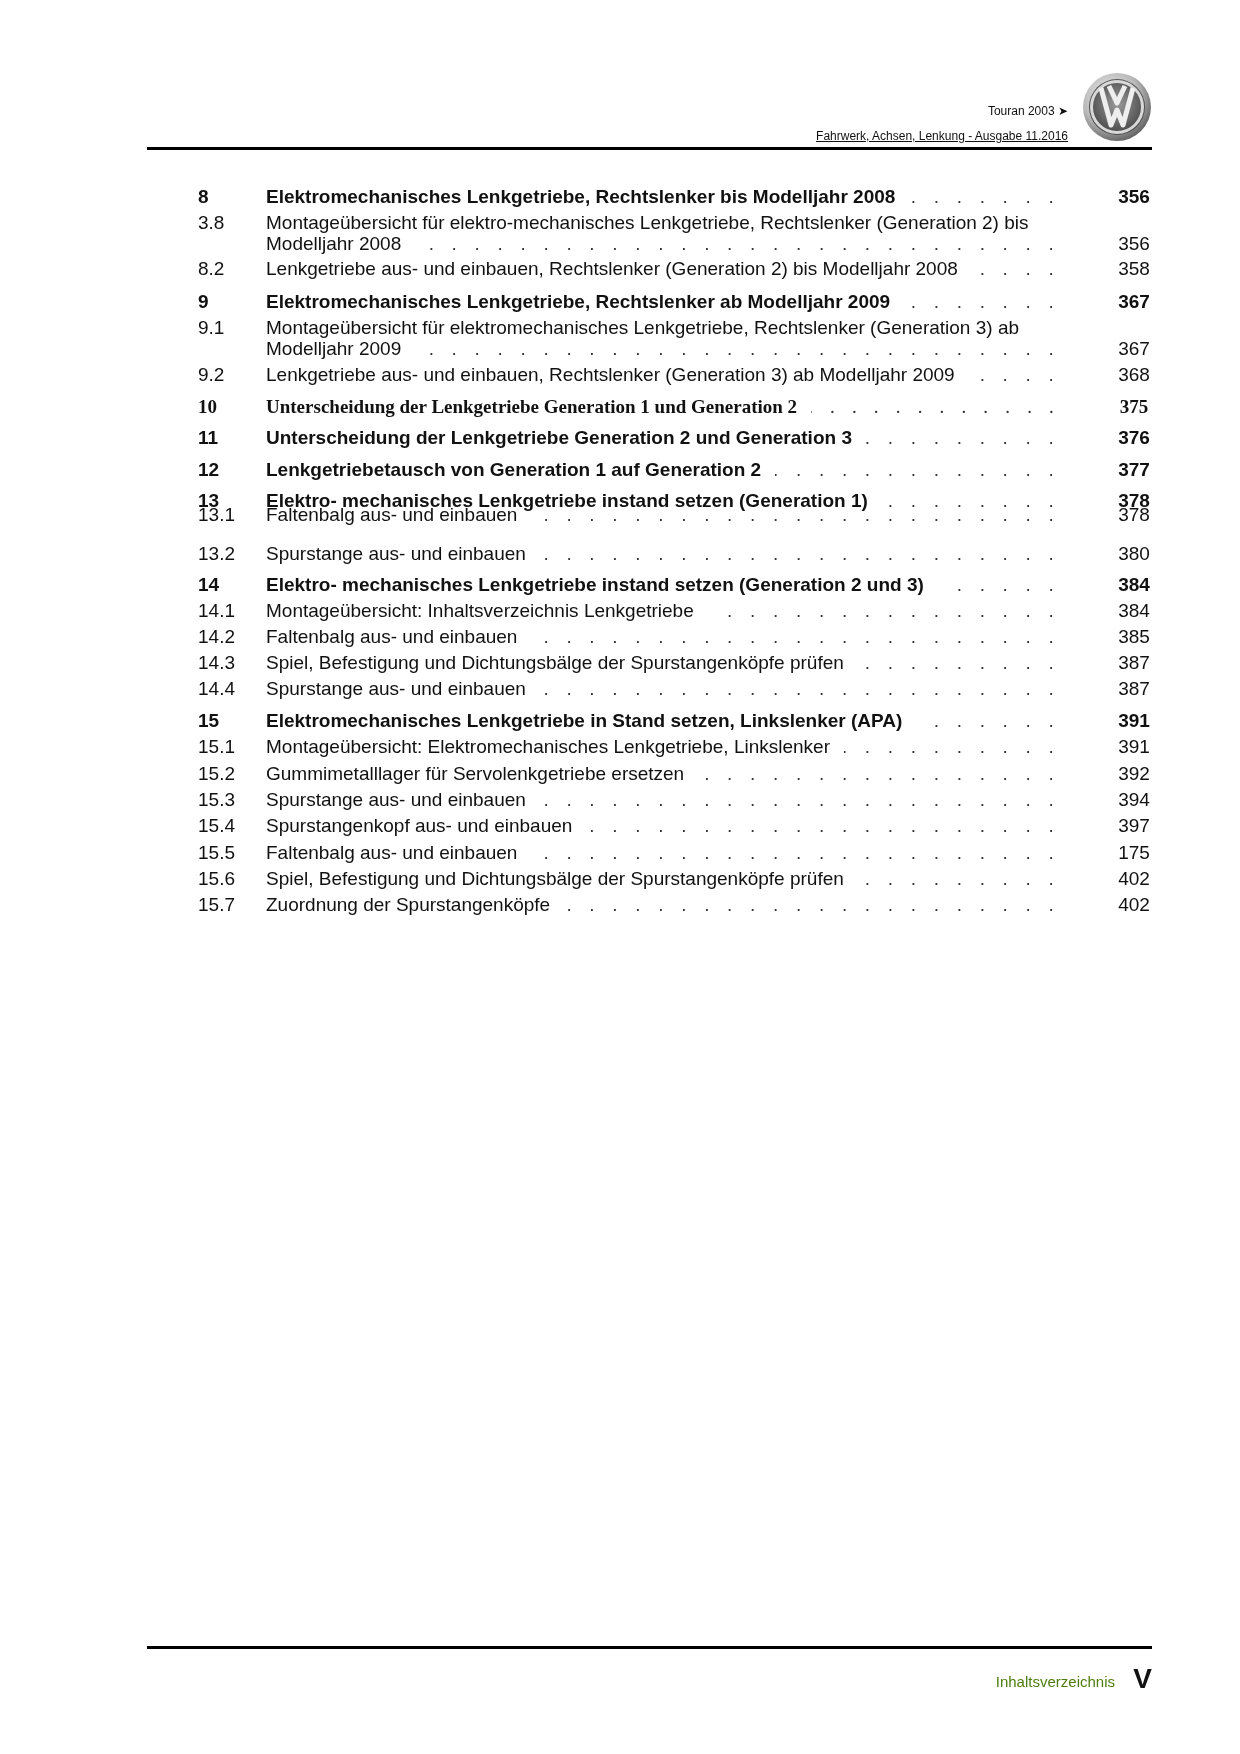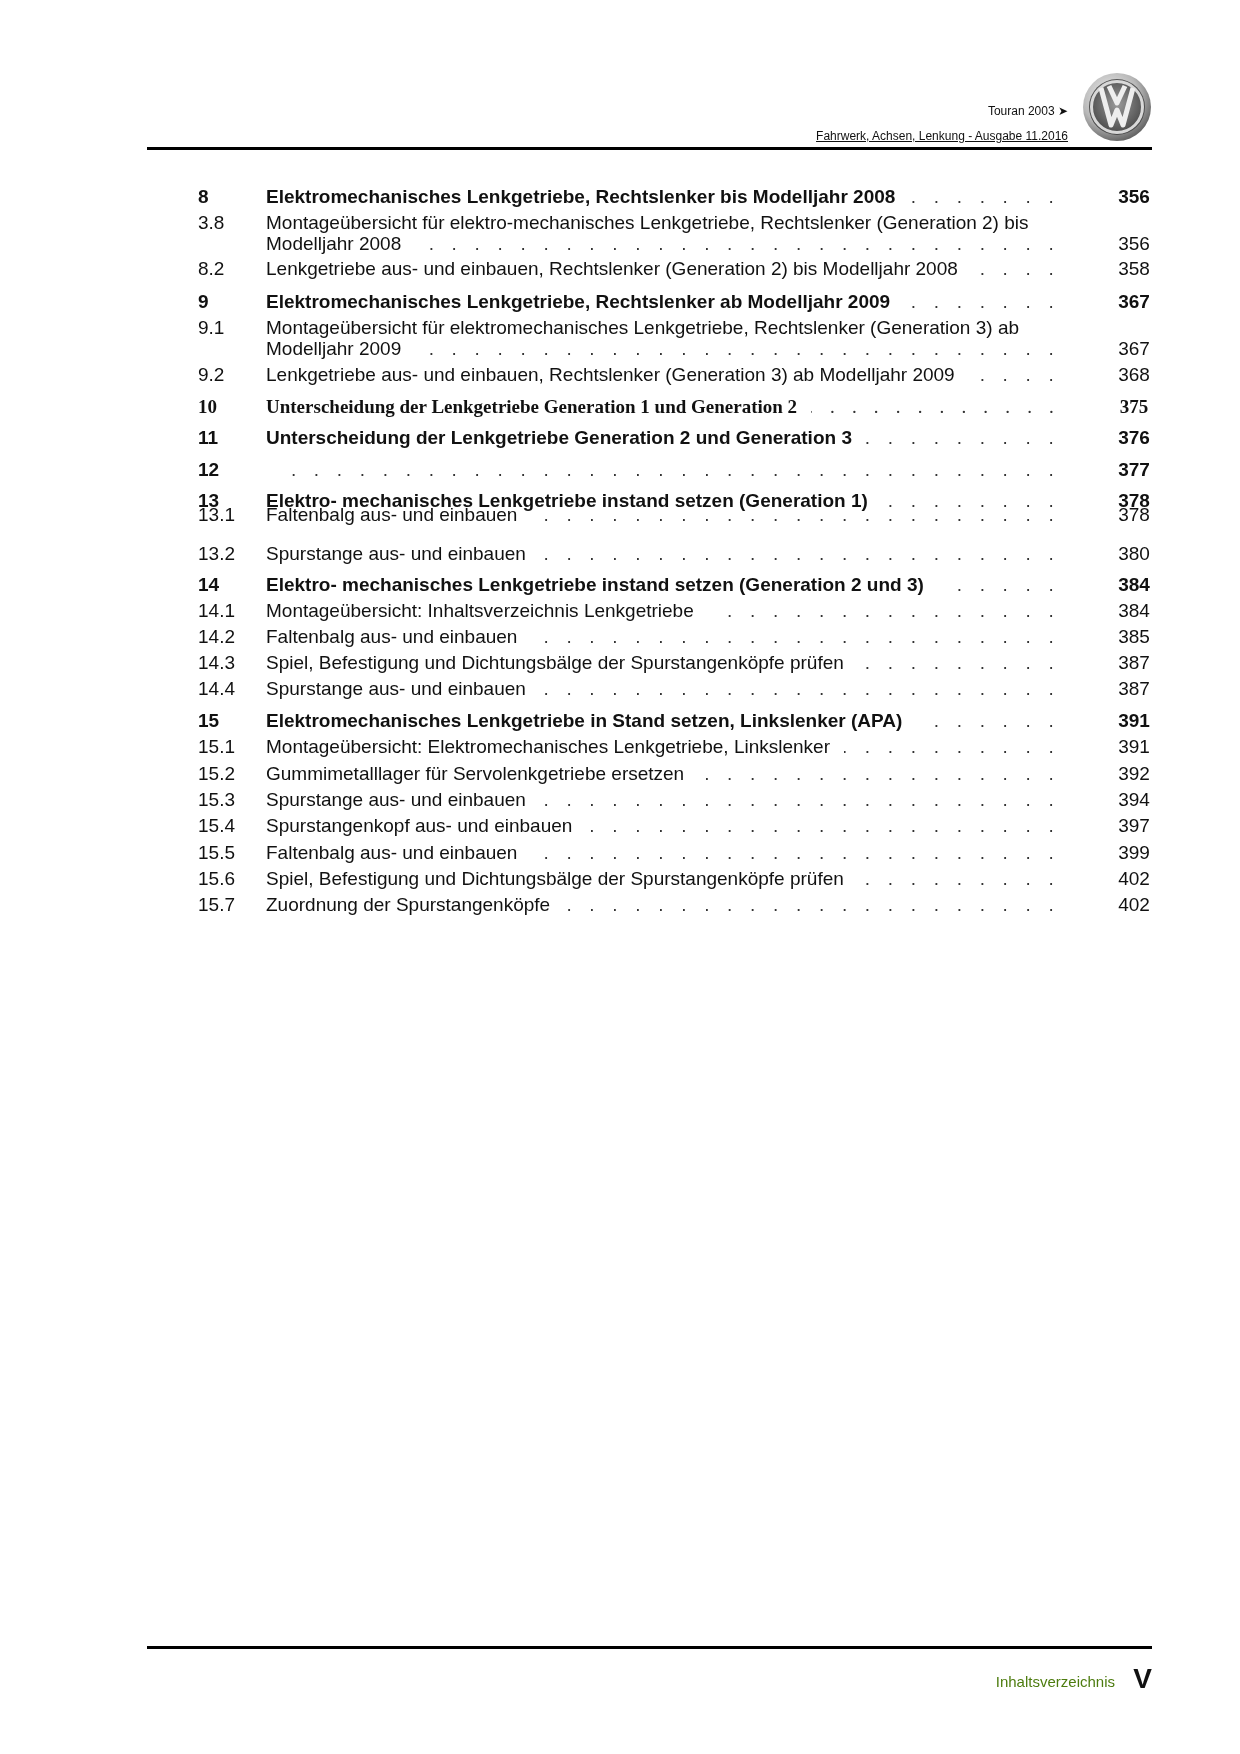--- a/index.html
+++ b/index.html
@@ -175,20 +175,21 @@
             <span class="page">376</span>
           </div>
         </div>
       </div>
     </div>
     <div class="row bold" style="top: 459px;">
       <span class="num">12</span>
       <div class="entry">
         <div class="title-wrap">
           <div class="line">
+            <span class="txt">Lenkgetriebetausch von Generation 1 auf Generation 2</span>
             <span class="leader">. . . . . . . . . . . . . . . . . . . . . . . . . . . . . . . . . . . . . . . . . . . . . . . . . . . . . . . . . . . . . . . . . . . . . . . . . . . . . . . . . . . . . . . . . . . . . . . . . . . . . . . . . . . . . . . . . . . . . . . . </span>
             <span class="page">377</span>
           </div>
         </div>
       </div>
     </div>
     <div class="row bold" style="top: 490px;">
       <span class="num">13</span>
       <div class="entry">
         <div class="title-wrap">
@@ -344,21 +345,21 @@
         </div>
       </div>
     </div>
     <div class="row" style="top: 842px;">
       <span class="num">15.5</span>
       <div class="entry">
         <div class="title-wrap">
           <div class="line">
             <span class="txt">Faltenbalg aus- und einbauen</span>
             <span class="leader">. . . . . . . . . . . . . . . . . . . . . . . . . . . . . . . . . . . . . . . . . . . . . . . . . . . . . . . . . . . . . . . . . . . . . . . . . . . . . . . . . . . . . . . . . . . . . . . . . . . . . . . . . . . . . . . . . . . . . . . . </span>
-            <span class="page">399</span>
+            <span class="page">175</span>
           </div>
         </div>
       </div>
     </div>
     <div class="row" style="top: 868px;">
       <span class="num">15.6</span>
       <div class="entry">
         <div class="title-wrap">
           <div class="line">
             <span class="txt">Spiel, Befestigung und Dichtungsbälge der Spurstangenköpfe prüfen</span>

